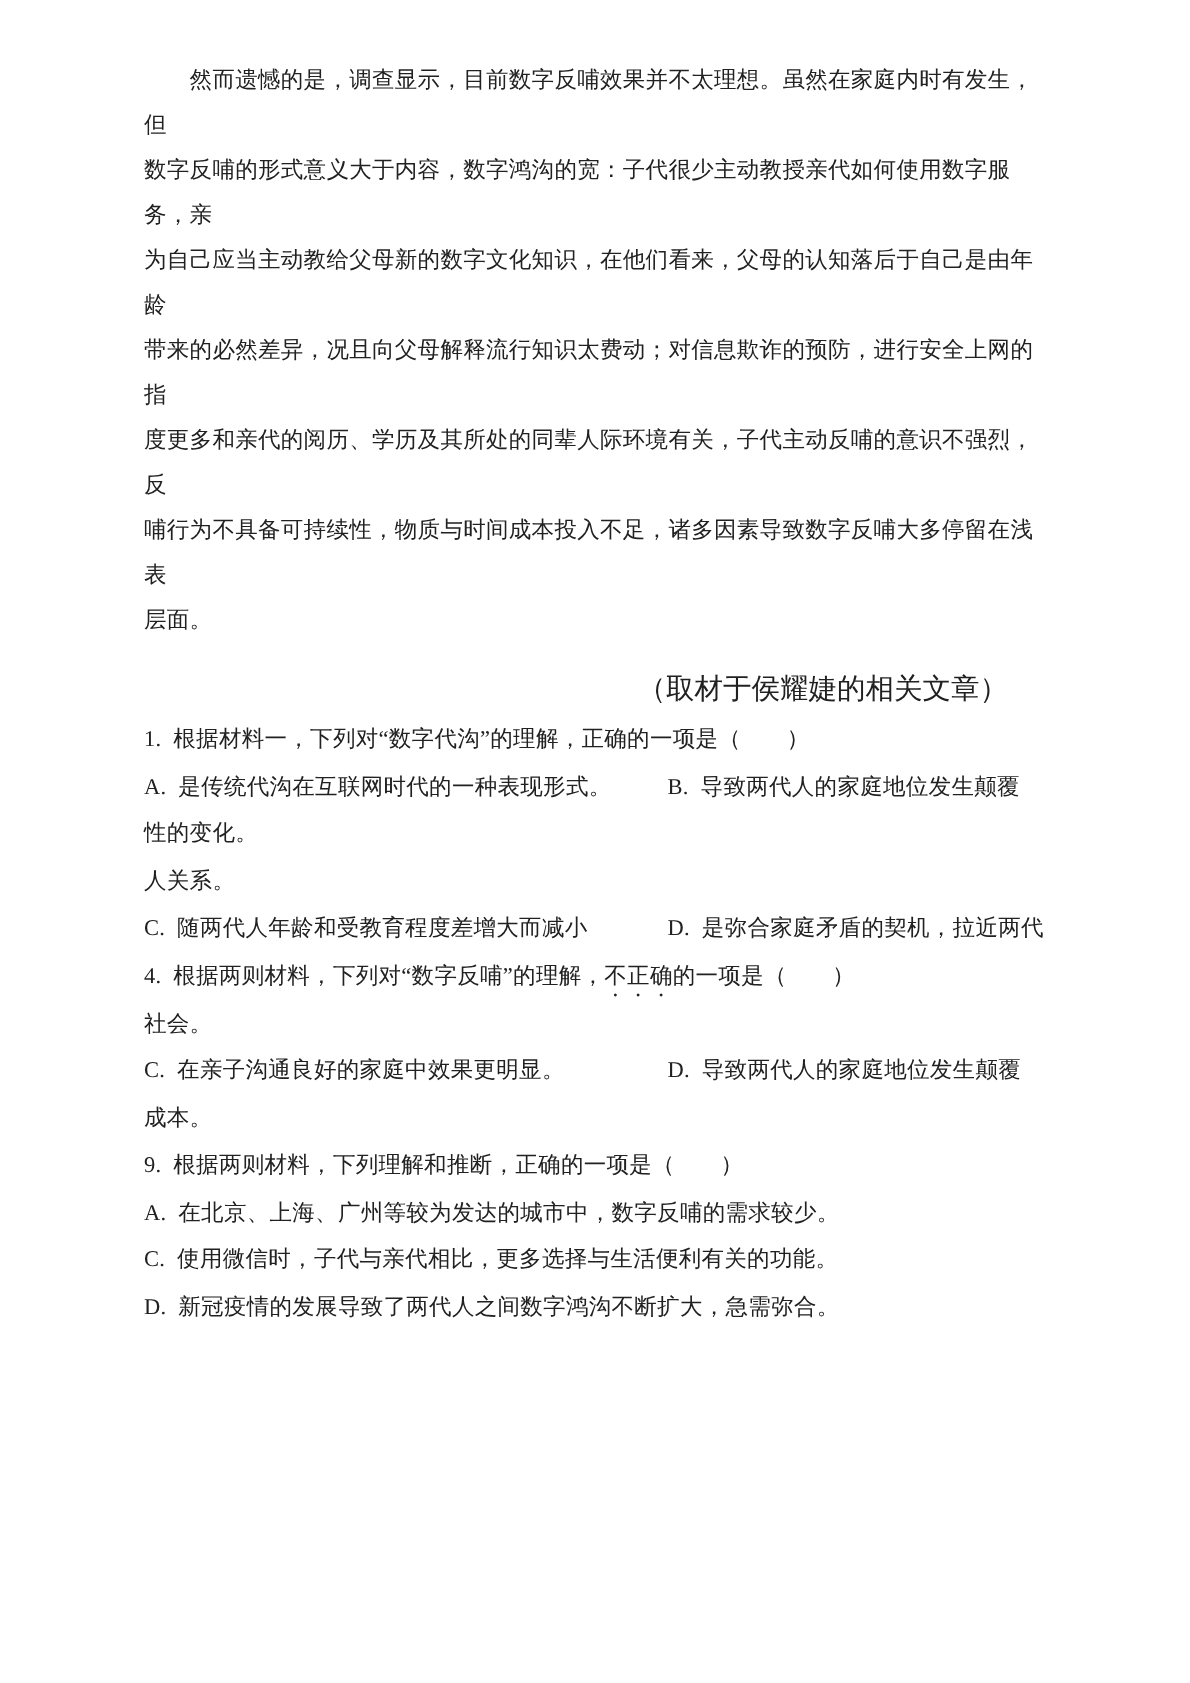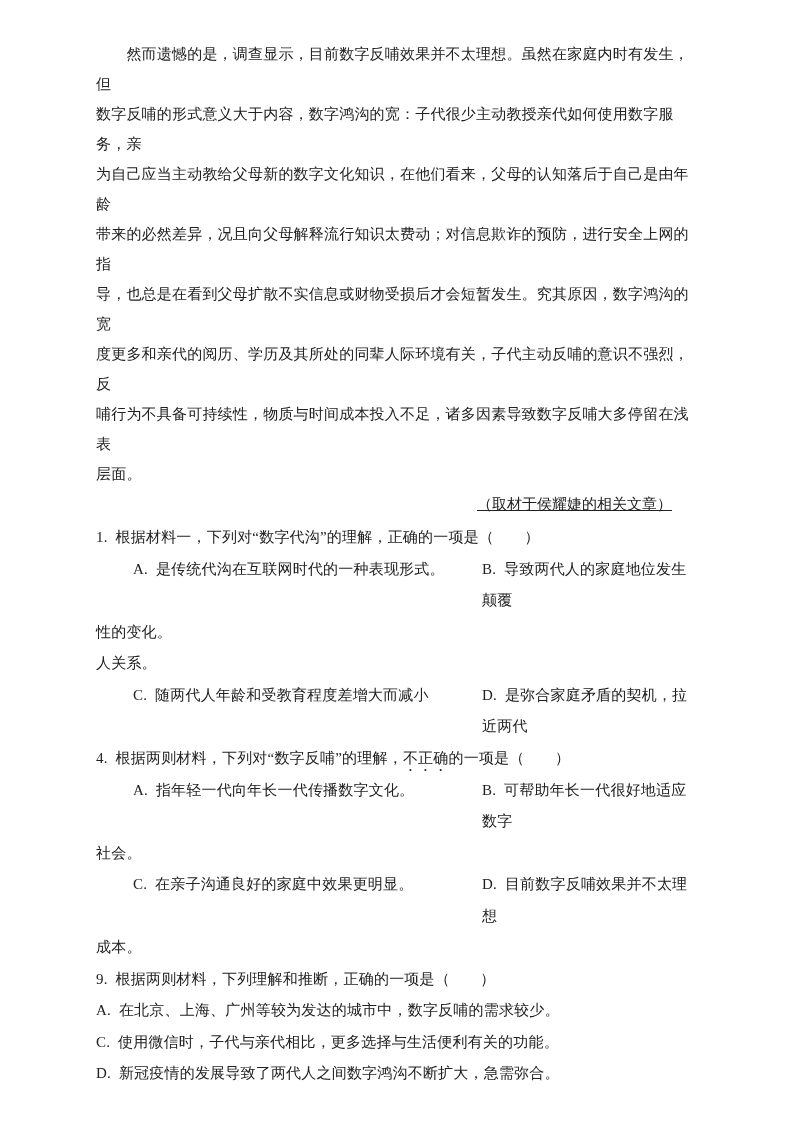--- a/index.html
+++ b/index.html
@@ -26,29 +26,28 @@
     line-height: 30px;
     white-space: pre-wrap;
     letter-spacing: 0.2px;
   }
   .questions .line {
     line-height: 31.5px;
   }
   .cols {
     display: grid;
     grid-template-columns: 349px 1fr;
-    margin-left: 37px;
   }
   .attribution {
-    font-size: 15px;
+    font-size: 19px;
     line-height: 30px;
     text-align: right;
     padding-right: 28px;
+    margin-top: 16px;
     white-space: pre-wrap;
-    text-decoration: underline;
   }
   .questions {
     margin-top: 3px;
   }
   .em {
     text-emphasis: filled dot #222222;
     text-emphasis-position: under left;
     text-align: right;
     -webkit-text-emphasis: filled dot #222222;
     -webkit-text-emphasis-position: under left;
@@ -56,36 +55,34 @@
 </style>
 </head>
 <body>
 
 <div class="page">
   <div class="passage" id="passage">
       <div class="line">　　然而遗憾的是，调查显示，目前数字反哺效果并不太理想。虽然在家庭内时有发生，但</div>
       <div class="line">数字反哺的形式意义大于内容，数字鸿沟的宽：子代很少主动教授亲代如何使用数字服务，亲</div>
       <div class="line">为自己应当主动教给父母新的数字文化知识，在他们看来，父母的认知落后于自己是由年龄</div>
       <div class="line">带来的必然差异，况且向父母解释流行知识太费动；对信息欺诈的预防，进行安全上网的指</div>
-      <div class="line">导，也总是在看到父母扩散不实信息或财物受损后才会短暂发生。究其原因，数字鸿沟的宽</div>
       <div class="line">度更多和亲代的阅历、学历及其所处的同辈人际环境有关，子代主动反哺的意识不强烈，反</div>
       <div class="line">哺行为不具备可持续性，物质与时间成本投入不足，诸多因素导致数字反哺大多停留在浅表</div>
       <div class="line">层面。</div>
     </div>
   <div class="attribution">（取材于侯耀婕的相关文章）</div>
   <div class="questions" id="questions">
       <div class="line"><span>1.  根据材料一，下列对“数字代沟”的理解，正确的一项是（　　）</span></div>
       <div class="line cols"><span>A.  是传统代沟在互联网时代的一种表现形式。</span><span>B.  导致两代人的家庭地位发生颠覆</span></div>
       <div class="line"><span>性的变化。</span></div>
       <div class="line"><span>人关系。</span></div>
       <div class="line cols"><span>C.  随两代人年龄和受教育程度差增大而减小</span><span>D.  是弥合家庭矛盾的契机，拉近两代</span></div>
       <div class="line"><span>4.  根据两则材料，下列对“数字反哺”的理解，</span><span class="em">不正确</span><span>的一项是（　　）</span></div>
-      <div class="line cols"><span>A.  指年轻一代向年长一代传播数字文化。</span><span>B.  可帮助年长一代很好地适应数字</span></div>
       <div class="line"><span>社会。</span></div>
-      <div class="line cols"><span>C.  在亲子沟通良好的家庭中效果更明显。</span><span>D.  目前数字反哺效果并不太理想</span></div>
+      <div class="line cols"><span>C.  在亲子沟通良好的家庭中效果更明显。</span><span>D.  导致两代人的家庭地位发生颠覆</span></div>
       <div class="line"><span>成本。</span></div>
       <div class="line"><span>9.  根据两则材料，下列理解和推断，正确的一项是（　　）</span></div>
       <div class="line"><span>A.  在北京、上海、广州等较为发达的城市中，数字反哺的需求较少。</span></div>
       <div class="line"><span>C.  使用微信时，子代与亲代相比，更多选择与生活便利有关的功能。</span></div>
       <div class="line"><span>D.  新冠疫情的发展导致了两代人之间数字鸿沟不断扩大，急需弥合。</span></div>
     </div>
 
 </div>
 
 </body></html>

